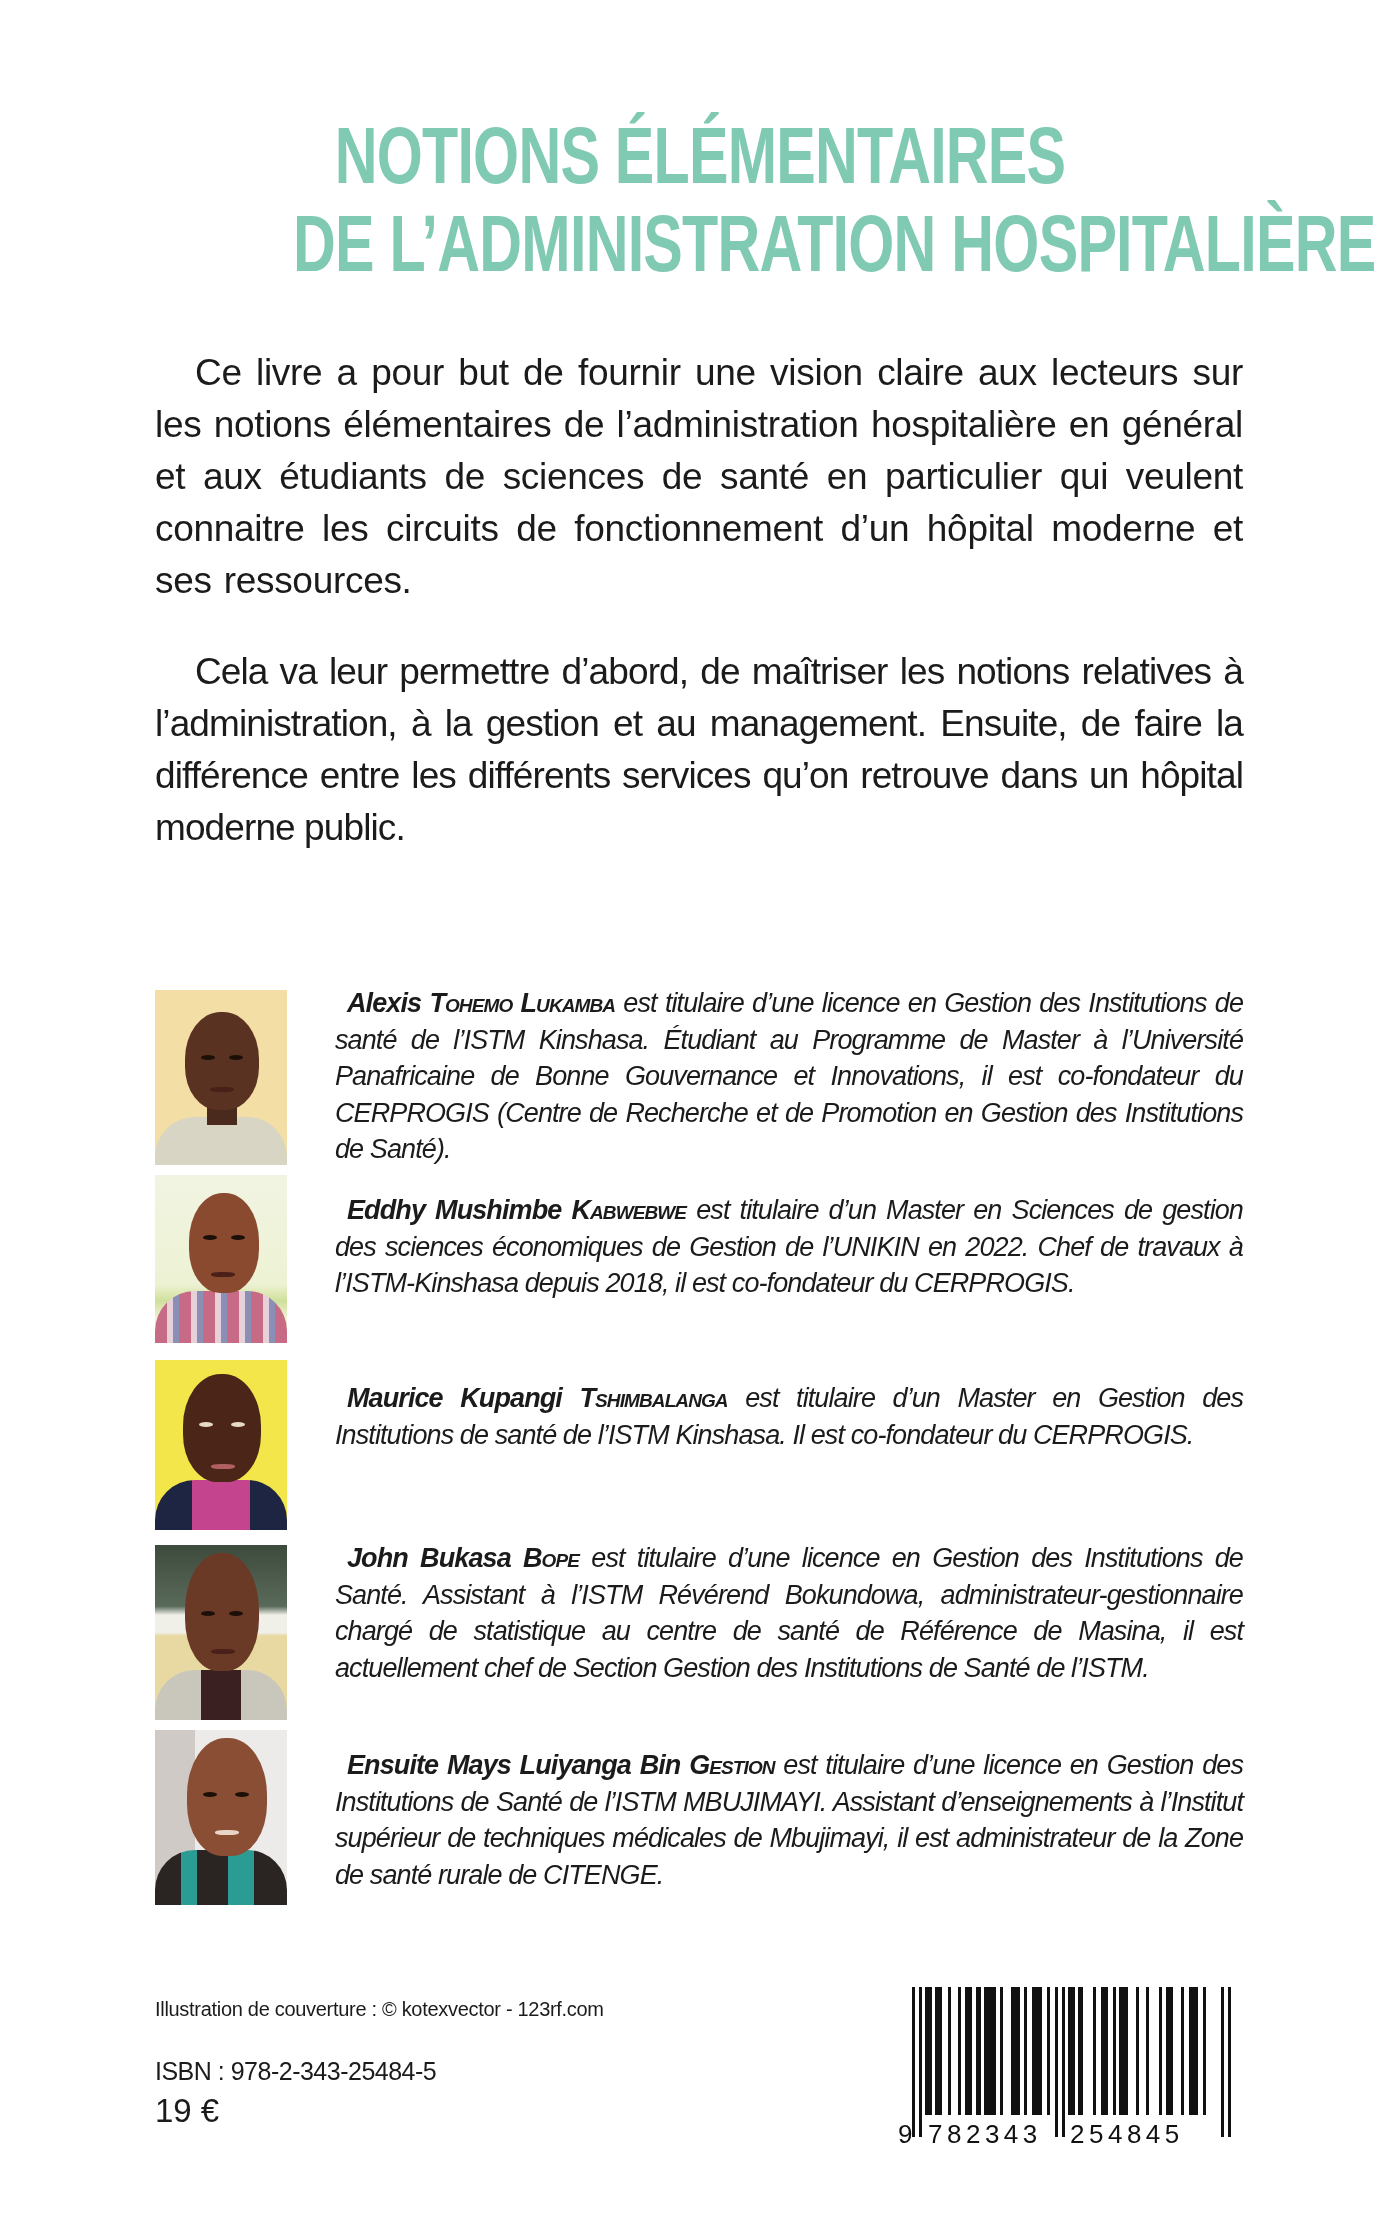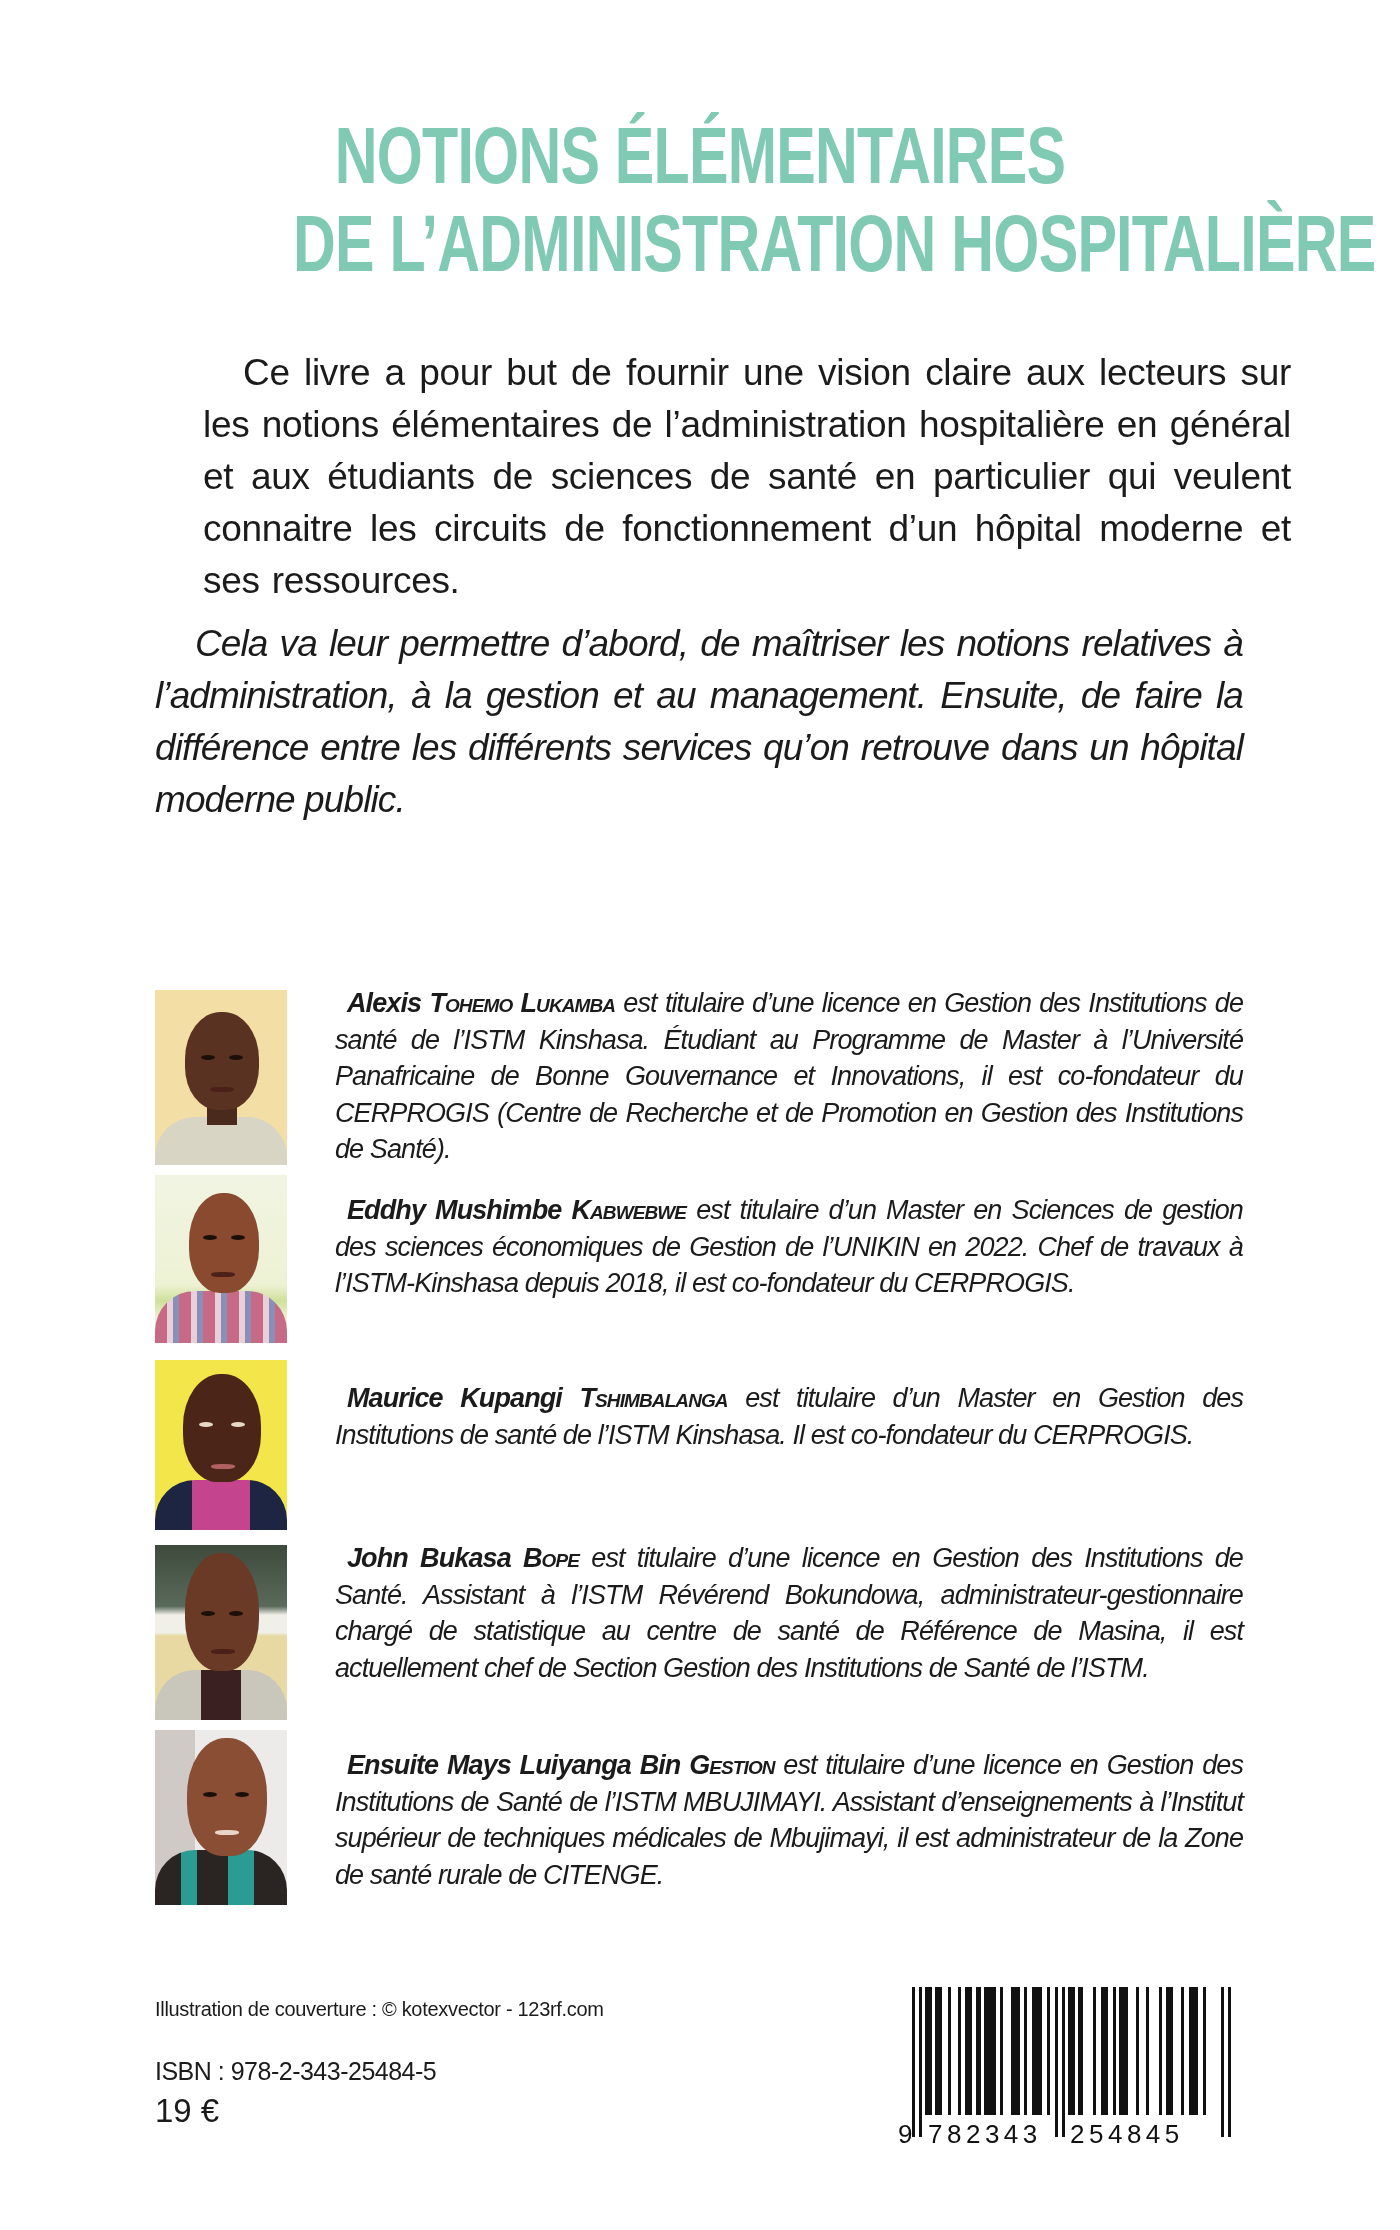--- a/index.html
+++ b/index.html
@@ -7,22 +7,22 @@
            font-family: "Liberation Sans", "DejaVu Sans", sans-serif; color: #1b1b1b; }
 
     .title { position: absolute; left: 150px; width: 1100px; top: 112px; margin: 0;
              color: #80c9b2; text-align: center; font-family: "Liberation Sans", sans-serif;
              font-weight: bold; font-size: 80px; line-height: 88px; letter-spacing: -1px; }
     .title .tline { display: block; transform: scaleX(0.74); transform-origin: center; white-space: nowrap; }
 
     .intro { position: absolute; left: 155px; width: 1088px; font-size: 37px; line-height: 52px;
              text-align: justify; text-align-last: left; margin: 0; text-indent: 40px;
              font-family: "Liberation Sans", sans-serif; letter-spacing: -0.3px; }
-    .intro.p1 { top: 347px; word-spacing: 2px; margin-left: 48px; }
-    .intro.p2 { top: 618px; letter-spacing: -0.9px; font-style: italic; }
+    .intro.p1 { top: 347px; word-spacing: 2px; }
+    .intro.p2 { top: 646px; letter-spacing: -0.9px; }
 
     .author { position: absolute; left: 155px; width: 1088px; }
     .photo { position: absolute; left: 0; width: 132px; height: 172px; overflow: hidden; }
     .bio { position: absolute; left: 180px; width: 908px; margin: 0; font-style: italic;
            font-size: 27px; line-height: 36.5px; text-align: justify; text-align-last: left;
            font-family: "Liberation Sans Narrow", "Liberation Sans", sans-serif; letter-spacing: -0.9px; }
     .bio .name { font-weight: bold; margin-left: 12px; }
     .bio .sc { font-variant: small-caps; }
 
     

